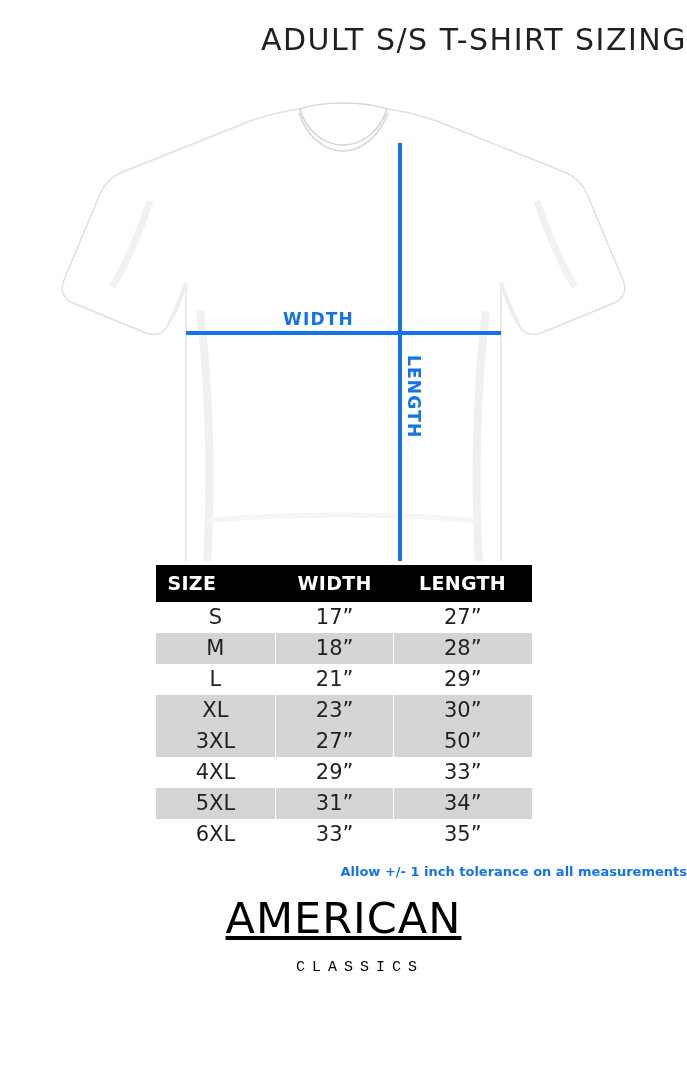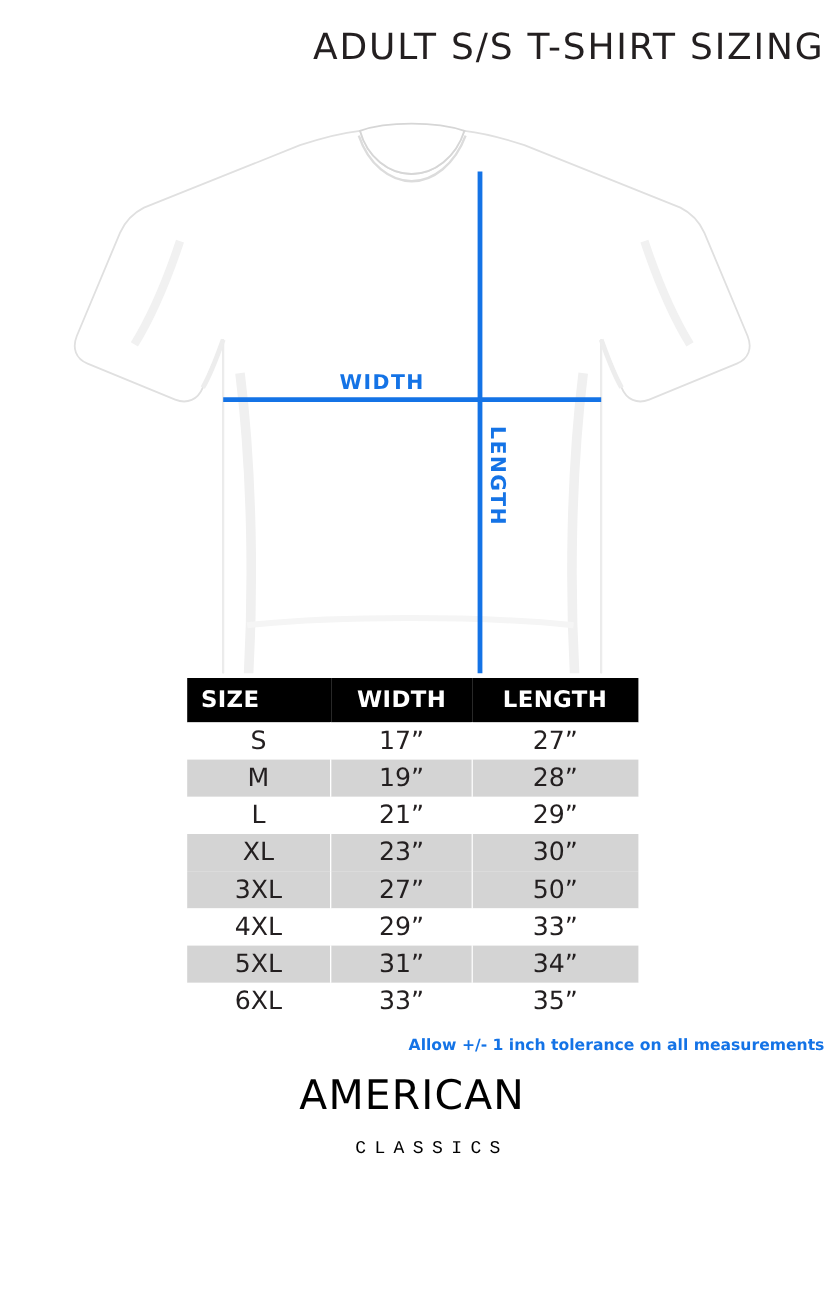--- a/index.html
+++ b/index.html
@@ -109,25 +109,26 @@
     margin-top: 14px;
     font-family: "DejaVu Sans", sans-serif;
   }
 
   
   .brand {
     text-align: center;
     margin-top: 14px;
   }
   .brand-main {
-    font-size: 34px;
+    font-size: 43px;
     letter-spacing: 1px;
     font-weight: 400;
     color: #000000;
     font-family: "DejaVu Sans", sans-serif;
+    text-decoration: underline;
   }
   .brand-sub {
     font-size: 15px;
     letter-spacing: 7px;
     color: #000000;
     margin-top: 16px;
     font-family: Liberation Mono, monospace;
     padding-left: 33px;
   }
 </style>
@@ -201,21 +202,21 @@
       </tr>
     </thead>
     <tbody>
       <tr class="row-odd">
         <td>S</td>
         <td>17”</td>
         <td>27”</td>
       </tr>
       <tr class="row-even">
         <td>M</td>
-        <td>19”</td>
+        <td>18”</td>
         <td>28”</td>
       </tr>
       <tr class="row-odd">
         <td>L</td>
         <td>21”</td>
         <td>29”</td>
       </tr>
       <tr class="row-even">
         <td>XL</td>
         <td>23”</td>

